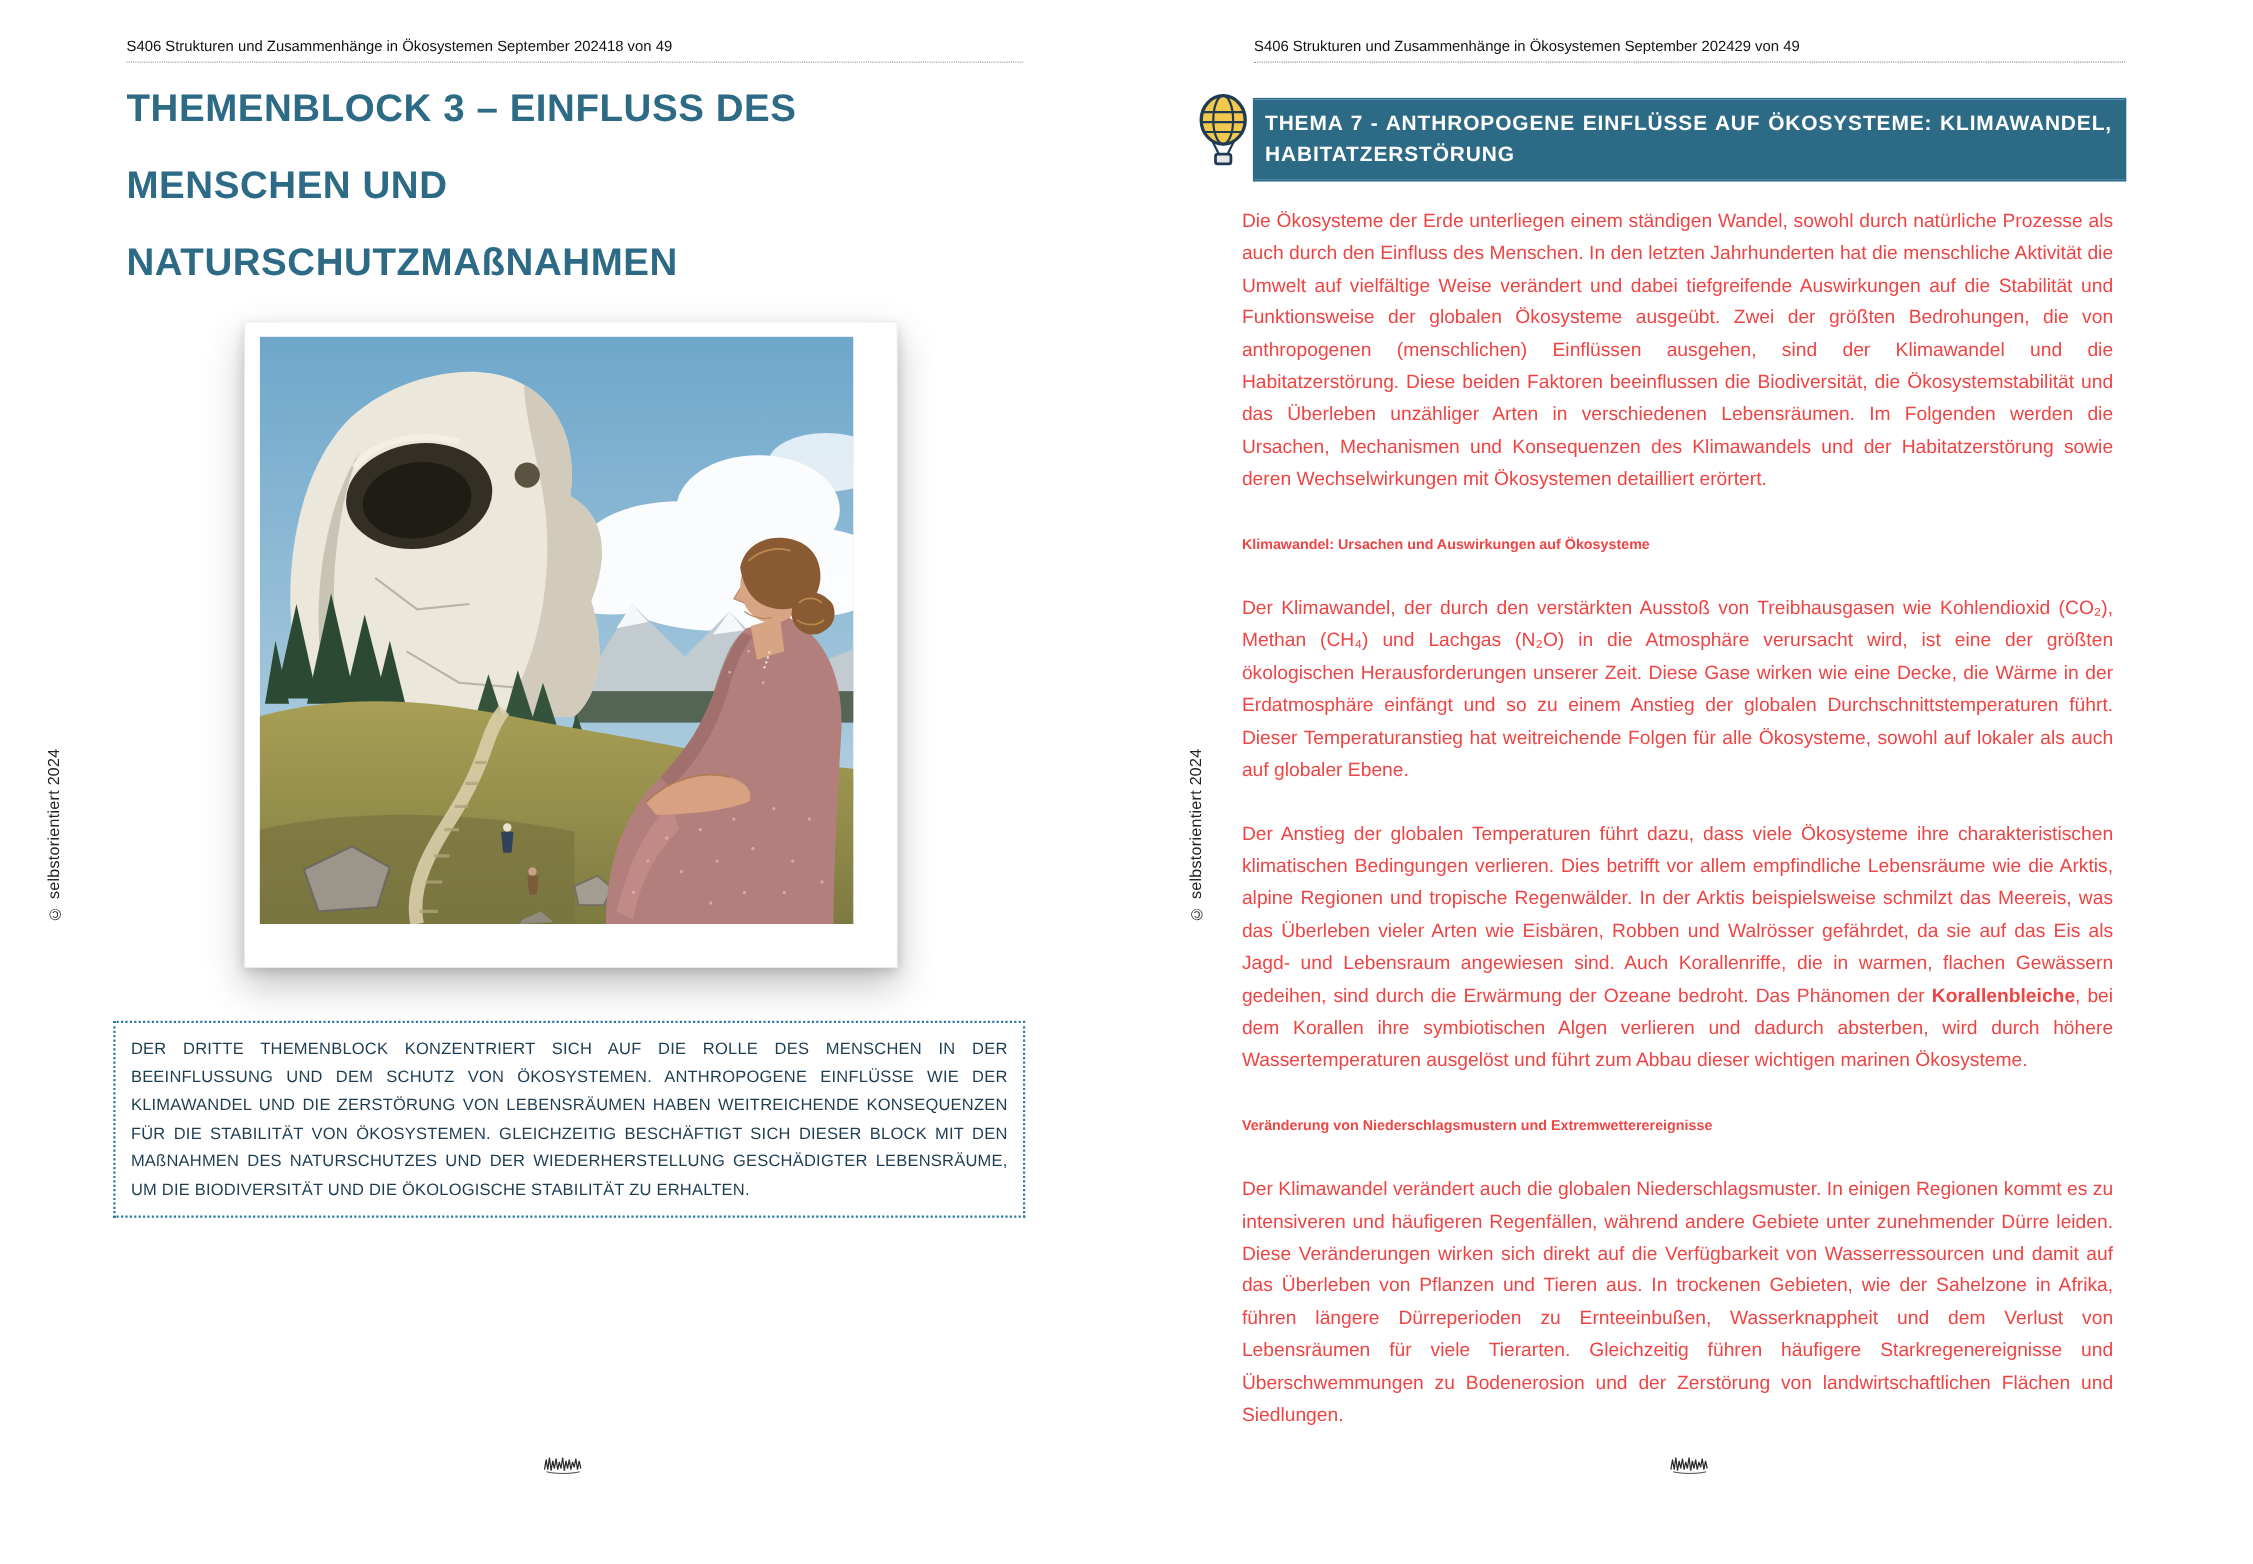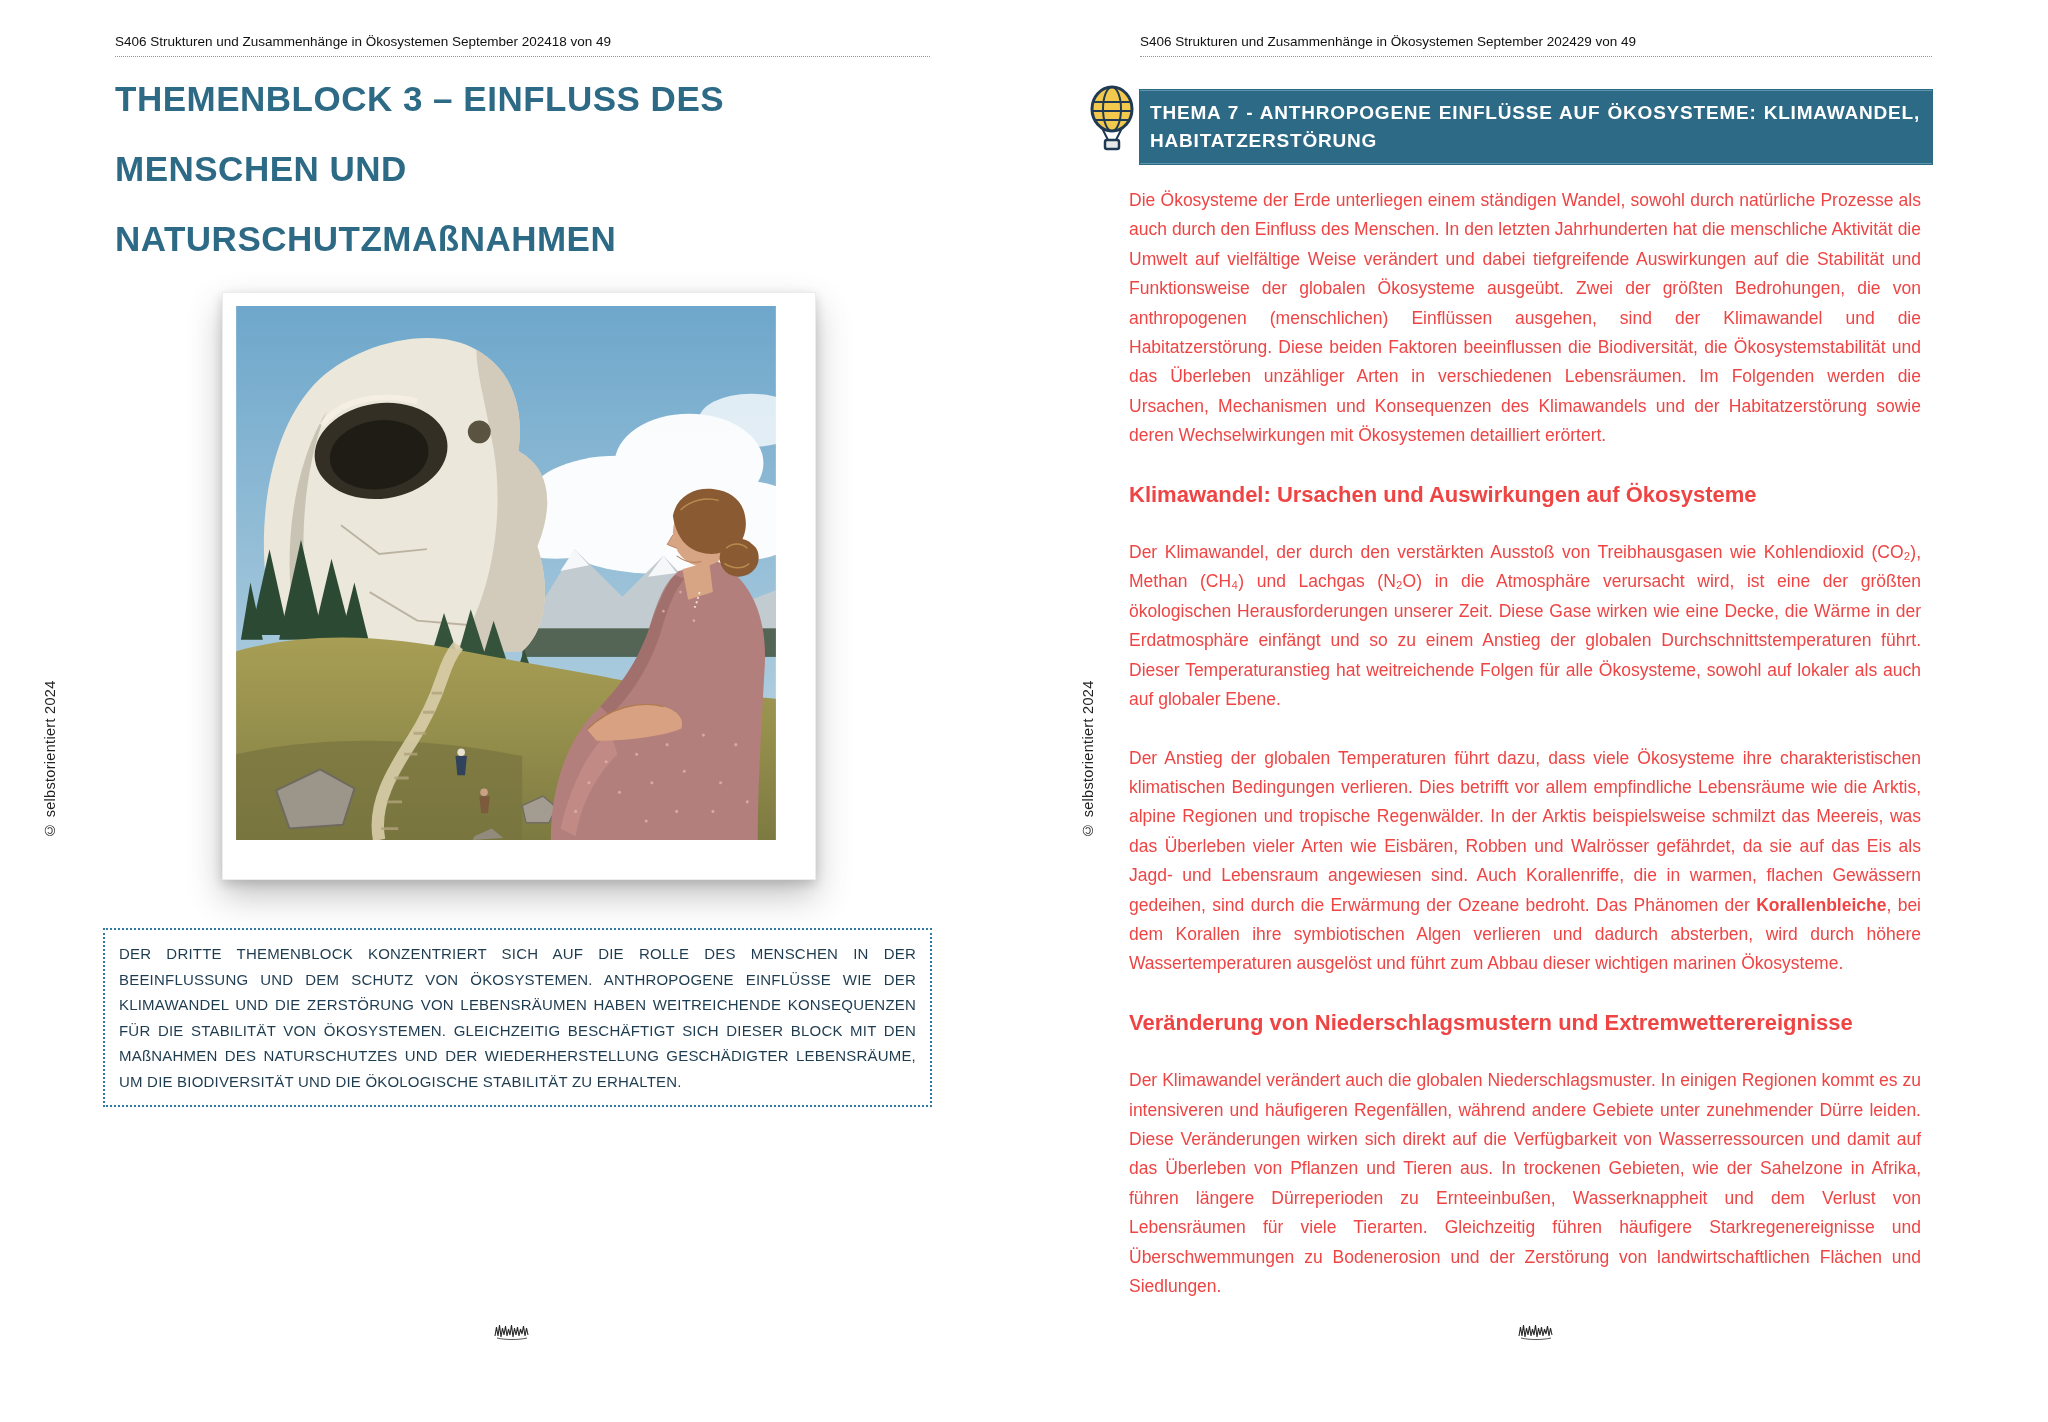--- a/index.html
+++ b/index.html
@@ -59,21 +59,21 @@
     font-size:19px;font-weight:bold;letter-spacing:.8px;line-height:28px;
     text-align:justify;
   }
   .balloon{position:absolute;left:-52px;top:-6px;}
 
   .article{
     position:absolute;left:105px;top:186px;width:792px;height:1150px;overflow:hidden;
     font-size:17.5px;line-height:29.4px;text-align:justify;color:#ef4444;
   }
   .article p{margin:0 0 29px 0;}
-  .article h4{margin:0 0 29px 0;font-size:22px;line-height:29.4px;text-align:left;}
+  .article h4{margin:0 0 29px 0;font-size:13px;line-height:29.4px;text-align:left;}
 </style>
 </head>
 <body>
 
 <div class="page" id="page-left">
   <div class="runhead">
     <span>S406 Strukturen und Zusammenhänge in Ökosystemen September 2024</span>
     <span>18 von 49</span>
   </div>
 

